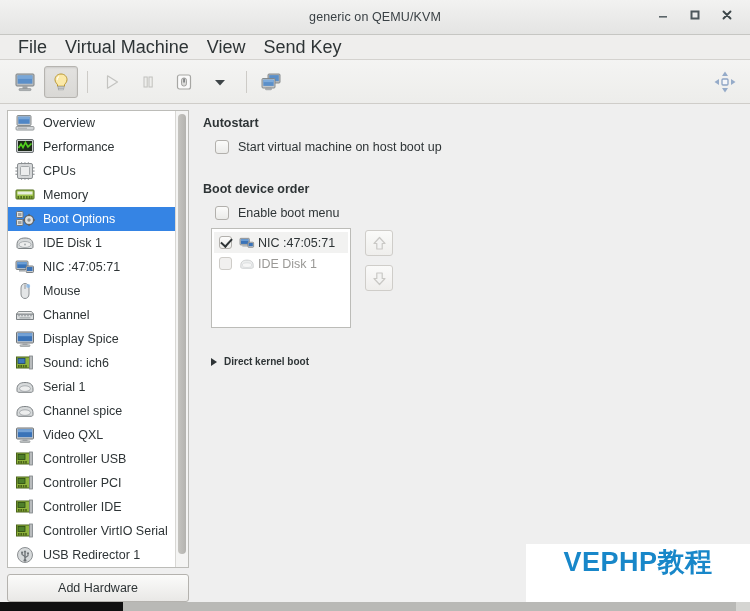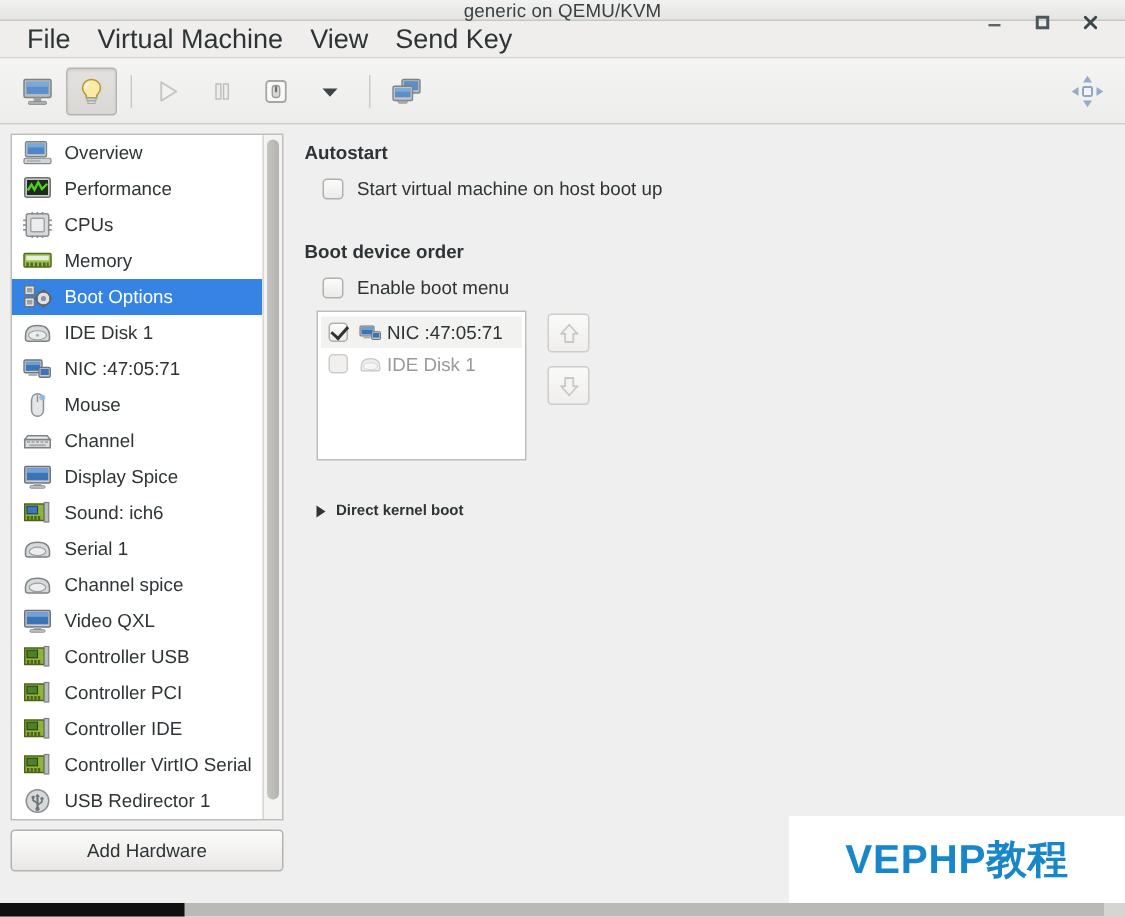--- a/index.html
+++ b/index.html
@@ -10,21 +10,21 @@
     background: #efefef;
     font-family: "Liberation Sans", sans-serif;
     font-size: 12px;
     color: #2e3436;
     -webkit-font-smoothing: antialiased;
   }
 
   
   #titlebar {
     position: relative;
-    height: 14px;
+    height: 35px;
     background: linear-gradient(to bottom, #f2f2f1 0%, #ebebea 50%, #e4e4e3 100%);
     border-bottom: 1px solid #c6c6c3;
     display: flex;
     align-items: center;
     justify-content: center;
   }
   #title-text {
     font-size: 12.5px;
     color: #3a4145;
     letter-spacing: 0.1px;
@@ -313,21 +313,21 @@
     background: #d5d5d2;
   }
 
   
   #watermark {
     position: absolute;
     left: 526px; top: 544px;
     width: 224px; height: 58px;
     background: #ffffff;
     display: flex;
-    align-items: center;
+    align-items: flex-start;
     justify-content: center;
   }
   #watermark-text {
     color: #1887c9;
     font-size: 27px;
     font-weight: bold;
     letter-spacing: 0.5px;
   }
 </style>
 </head>

